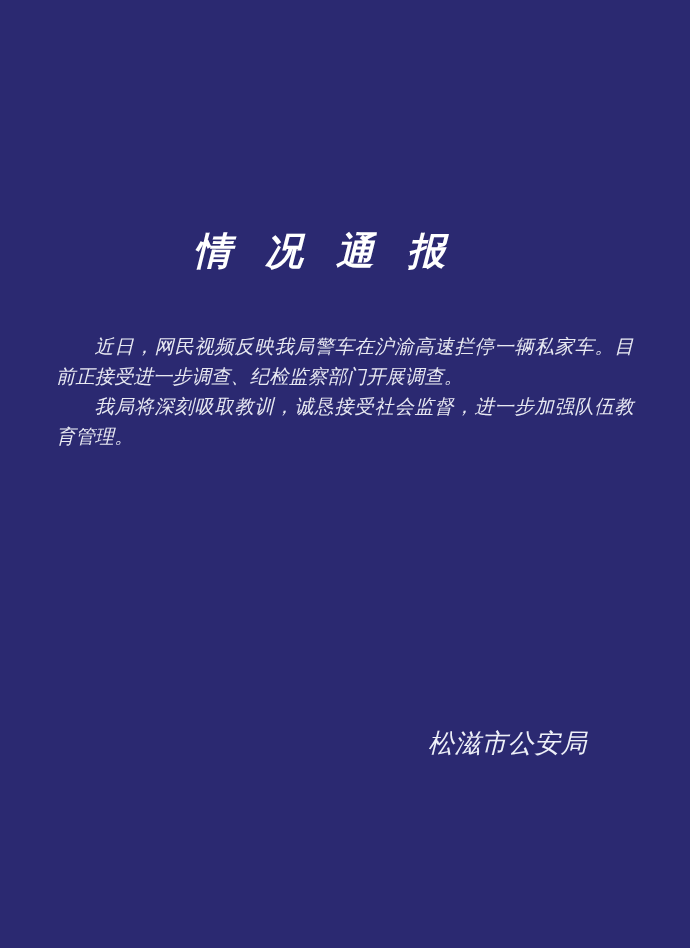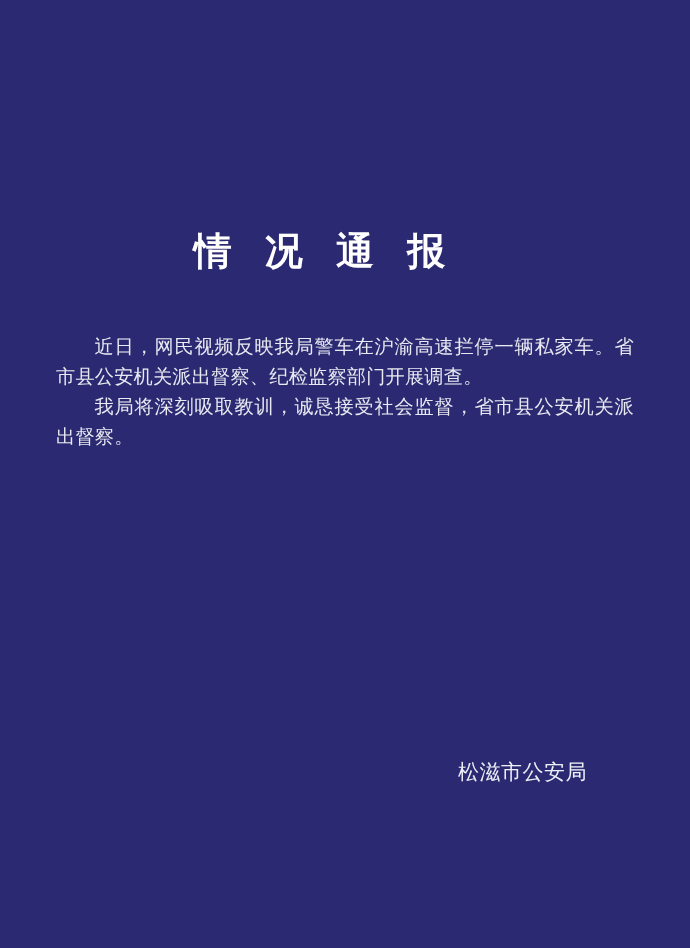--- a/index.html
+++ b/index.html
@@ -17,20 +17,21 @@
     height: 948px;
     background: var(--bg);
   }
   .page {
     position: relative;
     width: 640px;
     height: 948px;
     background: var(--bg);
     overflow: hidden;
     font-family: "Liberation Sans", sans-serif;
+    font-style: italic;
   }
   .title {
     position: absolute;
     top: 230px;
     left: 0;
     width: 100%;
     margin: 0;
     text-align: center;
     color: var(--title);
     font-family: "DejaVu Serif", serif;
@@ -55,33 +56,32 @@
   .para {
     margin: 0;
     text-indent: 2em;
   }
   .signature {
     position: absolute;
     top: 727px;
     right: 53px;
     text-align: right;
     color: var(--sig);
-    font-size: 21px;
+    font-size: 26px;
     line-height: 32.5px;
     letter-spacing: 0.5px;
-    margin-top: 29px;
   }
 </style>
 </head>
 <body>
 
 <div class="page">
   <h1 class="title">情 况 通 报</h1>
 
   <div class="body-text">
-    <p class="para">近日，网民视频反映我局警车在沪渝高速拦停一辆私家车。省市县公安机关派出督察、纪检监察部门开展调查。</p>
-    <p class="para">我局将深刻吸取教训，诚恳接受社会监督，省市县公安机关派出督察。</p>
+    <p class="para">近日，网民视频反映我局警车在沪渝高速拦停一辆私家车。目前正接受进一步调查、纪检监察部门开展调查。</p>
+    <p class="para">我局将深刻吸取教训，诚恳接受社会监督，进一步加强队伍教育管理。</p>
   </div>
 
   <div class="signature">
     <div>松滋市公安局</div>
   </div>
 </div>
 
 </body></html>

